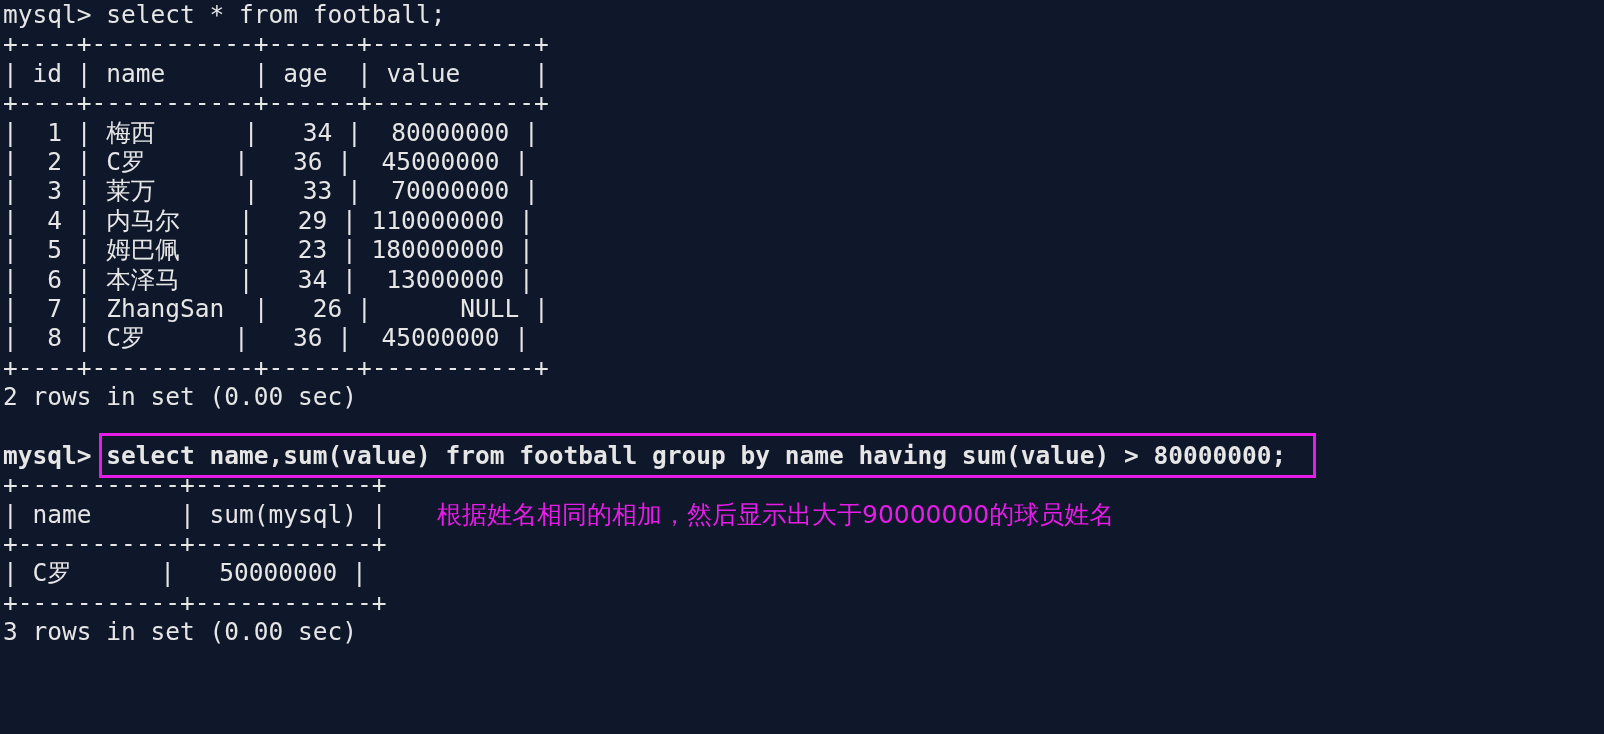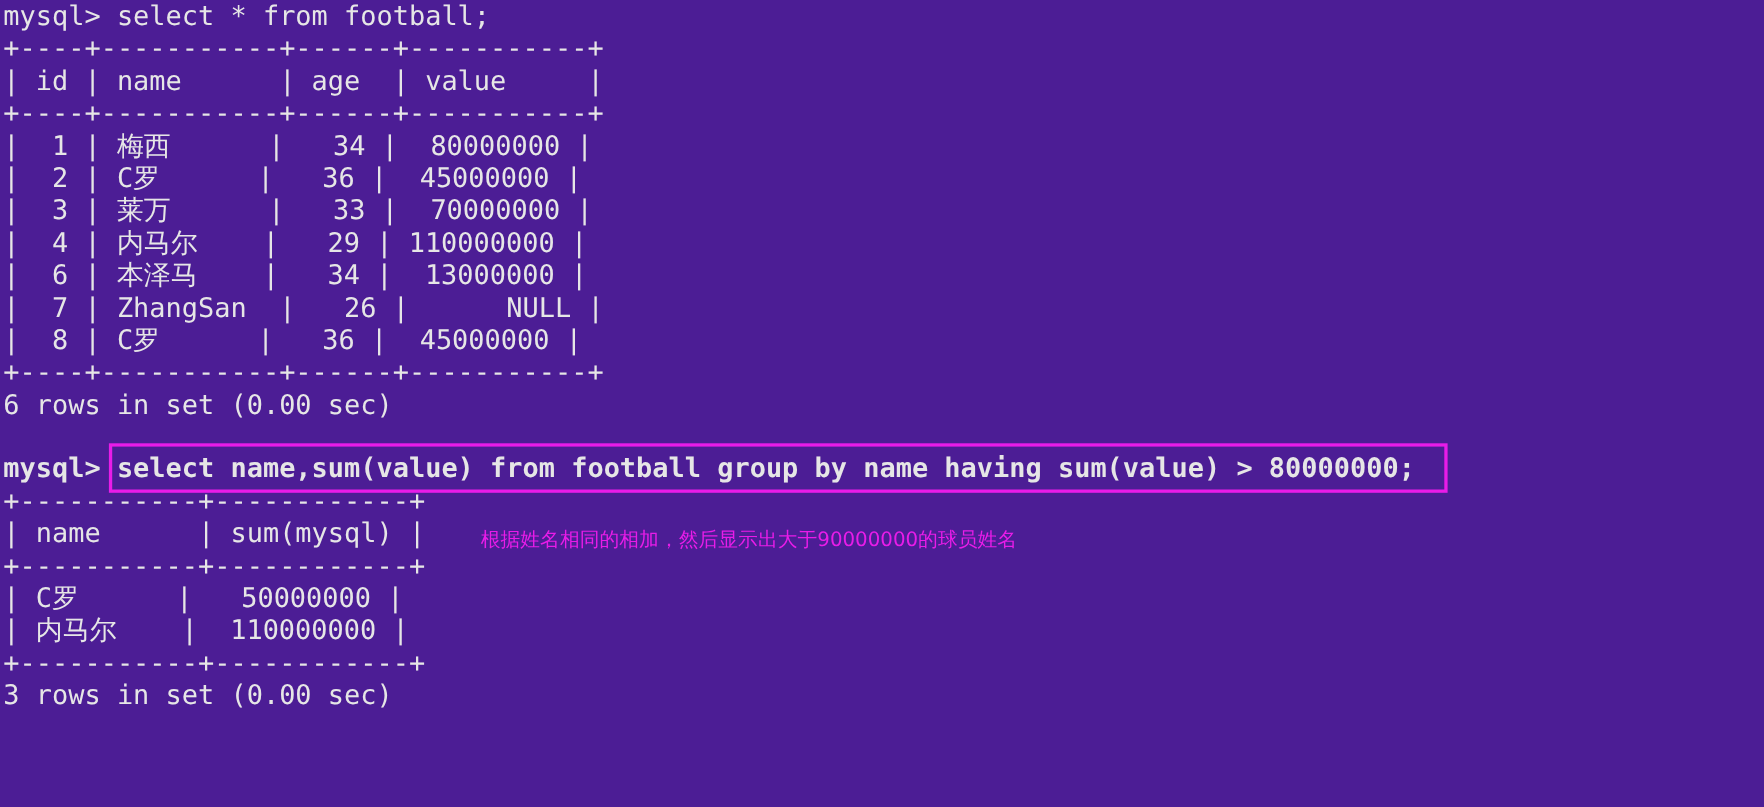--- a/index.html
+++ b/index.html
@@ -11,21 +11,21 @@
   body {
     width: 1604px;
     height: 734px;
     overflow: hidden;
     font-family: "DejaVu Sans Mono", "Liberation Mono", monospace;
   }
   #terminal {
     position: relative;
     width: 1604px;
     height: 734px;
-    background: #4c1d95;
+    background: #0f172a;
     padding: 0;
     box-sizing: border-box;
   }
   .term-line {
     font-family: "DejaVu Sans Mono", "Liberation Mono", monospace;
     font-size: 24.5px;
     line-height: 29.4px;
     color: #e6e6e6;
     white-space: pre;
     letter-spacing: 0px;
@@ -52,59 +52,59 @@
     width: 1217px;
     height: 45px;
     border: 3px solid #e81ce8;
     box-sizing: border-box;
     z-index: 1;
     pointer-events: none;
   }
   .annotation {
     position: absolute;
     left: 437px;
-    top: 476px;
+    top: 500px;
     font-family: "DejaVu Sans", "Liberation Sans", sans-serif;
-    font-size: 18px;
+    font-size: 25px;
     line-height: 30px;
     color: #e81ce8;
     white-space: pre;
     z-index: 3;
   }
 </style>
 </head>
 <body>
 
 <div id="terminal">
 
   <div class="term-line">mysql&gt; select * from football;</div>
 
   <div class="term-line">+----+-----------+------+-----------+</div>
   <div class="term-line">| id | name      | age  | value     |</div>
   <div class="term-line">+----+-----------+------+-----------+</div>
   <div class="term-line">|  1 | 梅西      |   34 |  80000000 |</div>
   <div class="term-line">|  2 | C罗      |   36 |  45000000 |</div>
   <div class="term-line">|  3 | 莱万      |   33 |  70000000 |</div>
   <div class="term-line">|  4 | 内马尔    |   29 | 110000000 |</div>
+  <div class="term-line">|  5 | 姆巴佩    |   23 | 180000000 |</div>
   <div class="term-line">|  6 | 本泽马    |   34 |  13000000 |</div>
   <div class="term-line">|  7 | ZhangSan  |   26 |      NULL |</div>
   <div class="term-line">|  8 | C罗      |   36 |  45000000 |</div>
   <div class="term-line">+----+-----------+------+-----------+</div>
-  <div class="term-line">6 rows in set (0.00 sec)</div>
+  <div class="term-line">2 rows in set (0.00 sec)</div>
 
   <div class="blank-line"></div>
 
   <div class="query-row">
     <div class="highlight-box"></div>
     <div class="term-line">mysql&gt; select name,sum(value) from football group by name having sum(value) &gt; 80000000;</div>
   </div>
 
   <div class="term-line">+-----------+------------+</div>
   <div class="term-line">| name      | sum(mysql) |</div>
   <div class="term-line">+-----------+------------+</div>
   <div class="term-line">| C罗      |   50000000 |</div>
-  <div class="term-line">| 内马尔    |  110000000 |</div>
   <div class="term-line">+-----------+------------+</div>
   <div class="term-line">3 rows in set (0.00 sec)</div>
 
   <div class="annotation">根据姓名相同的相加，然后显示出大于90000000的球员姓名</div>
 
 </div>
 
 </body></html>

